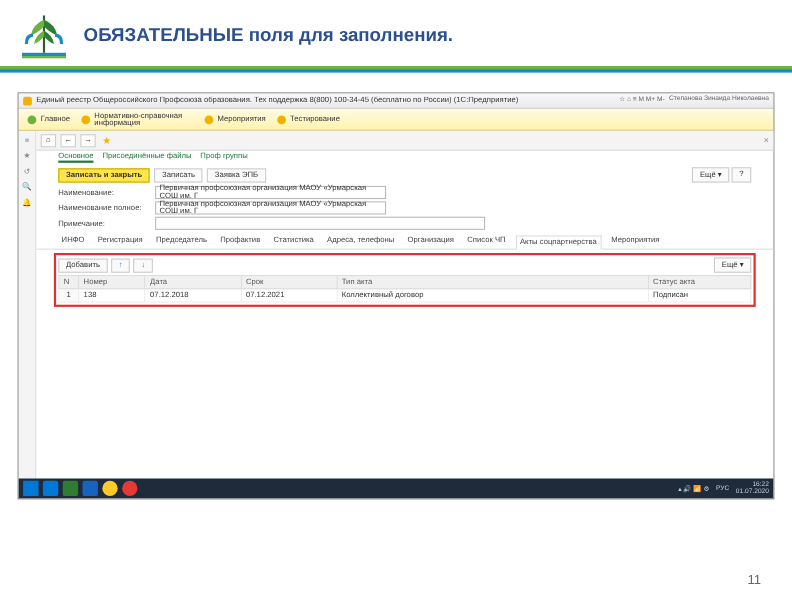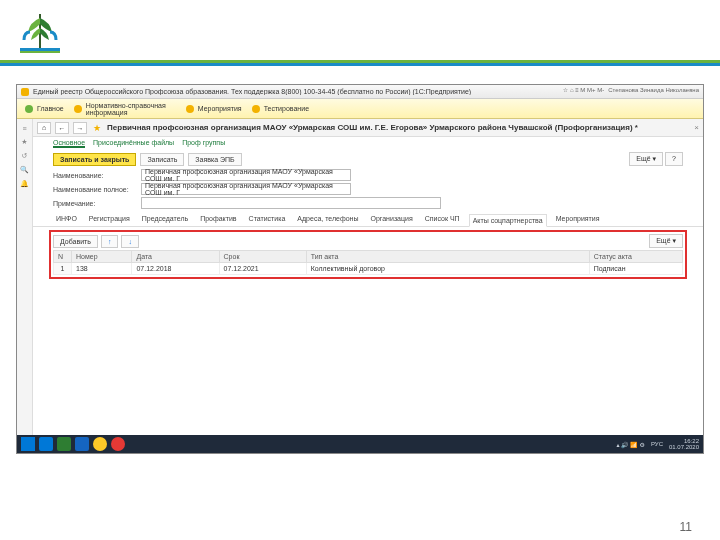--- a/index.html
+++ b/index.html
@@ -61,20 +61,21 @@
       <path d="M24 6 L24 40" stroke="#355b2c" stroke-width="2"></path>
       <path d="M24 10 Q14 14 12 24 Q18 22 24 16 Z" fill="#6bb33f"></path>
       <path d="M24 10 Q34 14 36 24 Q30 22 24 16 Z" fill="#2e7d32"></path>
       <path d="M24 20 Q16 24 15 32 Q20 30 24 25 Z" fill="#6bb33f"></path>
       <path d="M24 20 Q32 24 33 32 Q28 30 24 25 Z" fill="#2e7d32"></path>
       <path d="M8 32 Q8 24 14 24" stroke="#1a8bc7" stroke-width="3" fill="none"></path>
       <path d="M40 32 Q40 24 34 24" stroke="#1a8bc7" stroke-width="3" fill="none"></path>
     </svg>
   </div>
   <div class="slide-title">
+    <div>ОБЯЗАТЕЛЬНЫЕ поля для заполнения.</div>
   </div>
 </div>
 
 <div class="screenshot">
 
   <div class="win-titlebar">
     <div class="win-icon"></div>
     <span style="white-space:nowrap; overflow:hidden; text-overflow:ellipsis; flex:1;">Единый реестр Общероссийского Профсоюза образования. Тех поддержка 8(800) 100-34-45 (бесплатно по России) (1С:Предприятие)</span>
     <div class="win-corner">
       <span>☆ ⌂ ≡  M M+ M-</span>
@@ -109,21 +110,20 @@
     <div>🔔</div>
   </div>
 
   <div class="content-area">
 
     <div class="toolbar-row">
       <div class="tb-btn">⌂</div>
       <div class="tb-btn">←</div>
       <div class="tb-btn">→</div>
       <span class="tb-star">★</span>
-      <span class="form-title">Первичная профсоюзная организация МАОУ «Урмарская СОШ им. Г.Е. Егорова» Урмарского района Чувашской (Профорганизация) *</span>
       <span class="close-x">×</span>
     </div>
 
     <div class="subtabs">
       <span class="active">Основное</span>
       <span>Присоединённые файлы</span>
       <span>Проф группы</span>
     </div>
 
     <div class="btn-row">

